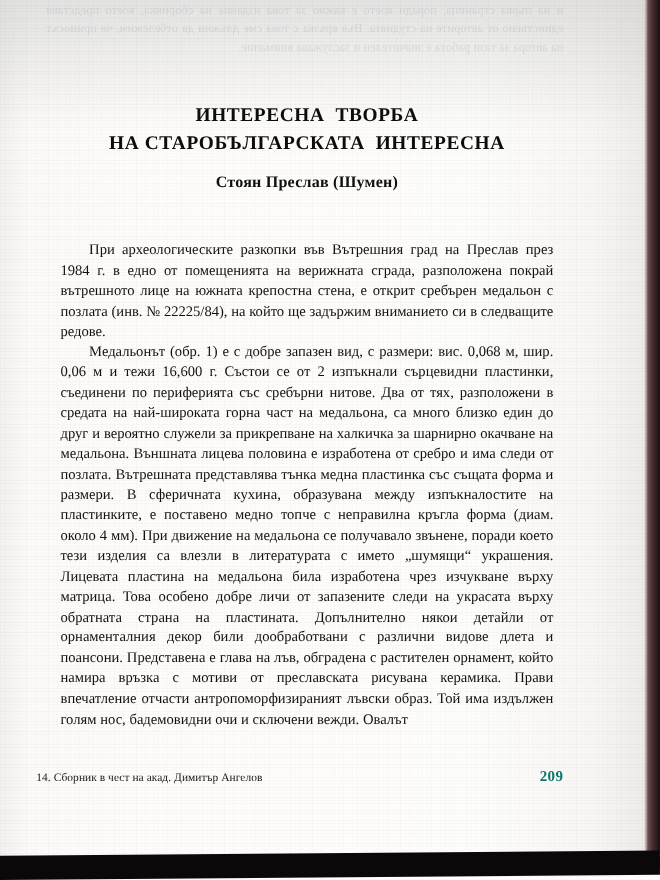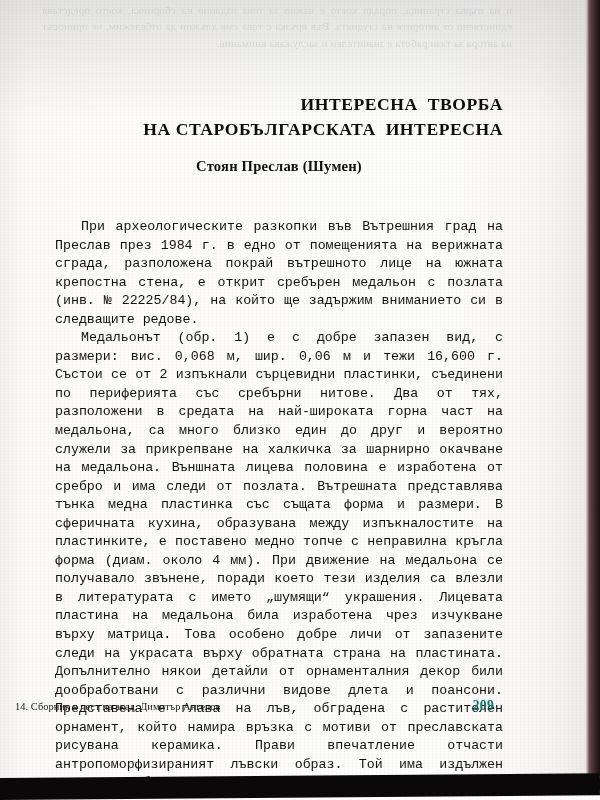--- a/index.html
+++ b/index.html
@@ -125,21 +125,20 @@
     margin-top: 92px;
     text-align: center;
   }
   .title-line {
     font-weight: 700;
     font-size: 17.6px;
     line-height: 25px;
     letter-spacing: .55px;
     color: #0d0d0d;
     white-space: pre;
-    text-align: right;
   }
   .author {
     margin-top: 15px;
     text-align: center;
     font-weight: 700;
     font-size: 14.6px;
     line-height: 19px;
     letter-spacing: .2px;
     color: #101010;
   }
@@ -150,28 +149,27 @@
   .para {
     font-size: 13.3px;
     line-height: 18.55px;
     text-align: justify;
     text-indent: 26px;
     color: #121212;
     margin: 0;
     letter-spacing: -.02px;
     word-spacing: .1px;
     hyphens: none;
-    font-family: Liberation Mono, monospace;
   }
   .para + .para { margin-top: 0; }
 
   
   .footer {
     position: absolute;
-    left: 15px;
+    left: 33px;
     top: 698px;
     width: 479px;
     display: flex;
     align-items: baseline;
     justify-content: space-between;
     text-align: right;
   }
   .footer-note {
     font-size: 10.4px;
     line-height: 13px;

